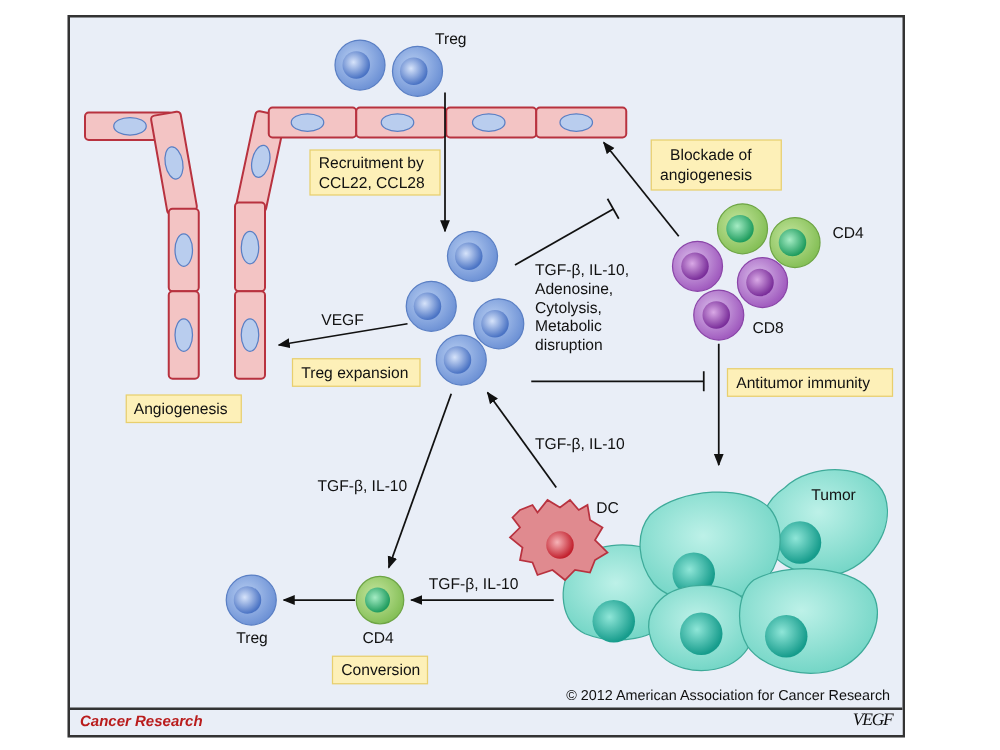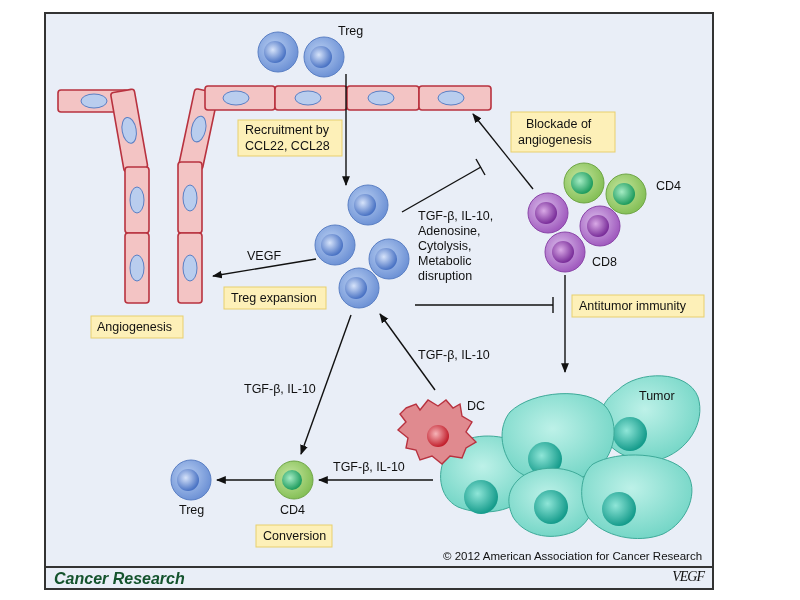--- a/index.html
+++ b/index.html
@@ -1,19 +1,19 @@
 <!DOCTYPE html>
 <html><head>
 <meta charset="utf-8">
 <style>
   html, body { margin:0; padding:0; background:#ffffff; }
   body { width:800px; height:600px; position:relative; overflow:hidden; font-family:"Liberation Sans", sans-serif; }
-  #frame { position:absolute; left:44px; top:12px; width:666px; height:574px; border:2px solid #333; background:#e9eef7; box-sizing:content-box; }
+  #frame { position:absolute; left:54px; top:12px; width:666px; height:574px; border:2px solid #333; background:#e9eef7; box-sizing:content-box; }
   #footer { position:absolute; left:0; right:0; bottom:0; height:20px; border-top:2px solid #333; background:#e9eef7; }
-  #footer .journal { position:absolute; left:8px; top:2px; font-size:16px; font-weight:bold; font-style:italic; color:#14532d; }
+  #footer .journal { position:absolute; left:8px; top:2px; font-size:12px; font-weight:bold; font-style:italic; color:#b91c1c; }
   #footer .logo { position:absolute; right:8px; top:1px; font-size:14px; font-style:italic; font-family:"Liberation Serif", serif; color:#111; letter-spacing:-1px; }
   svg text { font-family:"Liberation Sans", sans-serif; fill:#111; }
   .lbl { font-size:12.5px; }
   .box { fill:#fdf0b8; stroke:#e8cf6e; stroke-width:1; }
   .boxtxt { font-size:12.5px; }
   .arrow { stroke:#111; stroke-width:1.4; fill:none; }
   .vessel { fill:#f3c4c4; stroke:#b8323f; stroke-width:1.6; }
   .vnuc { fill:#b9cdee; stroke:#5a7fc4; stroke-width:1; }
 </style>
 </head>

